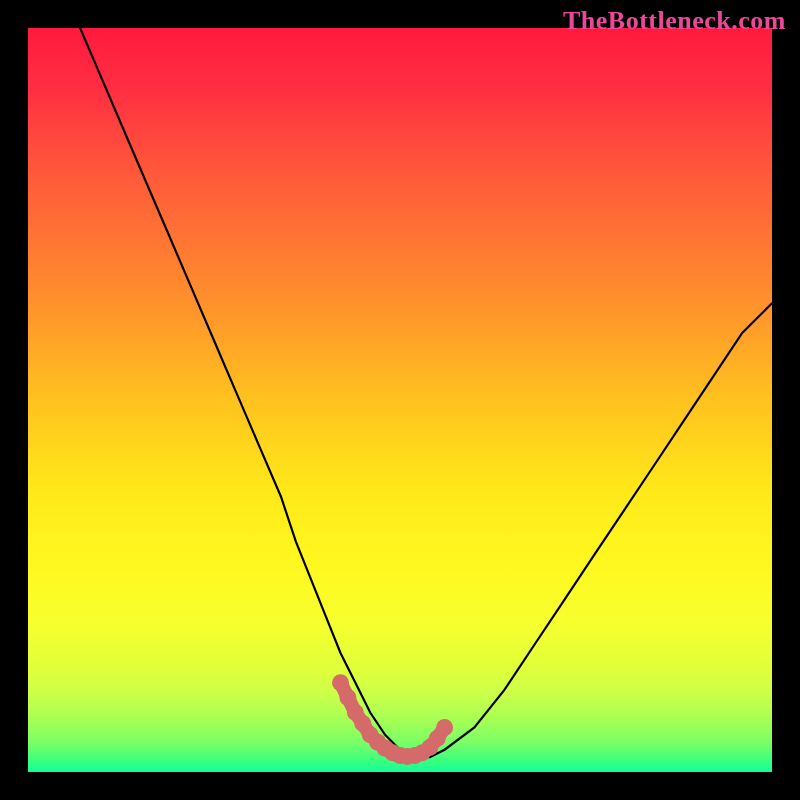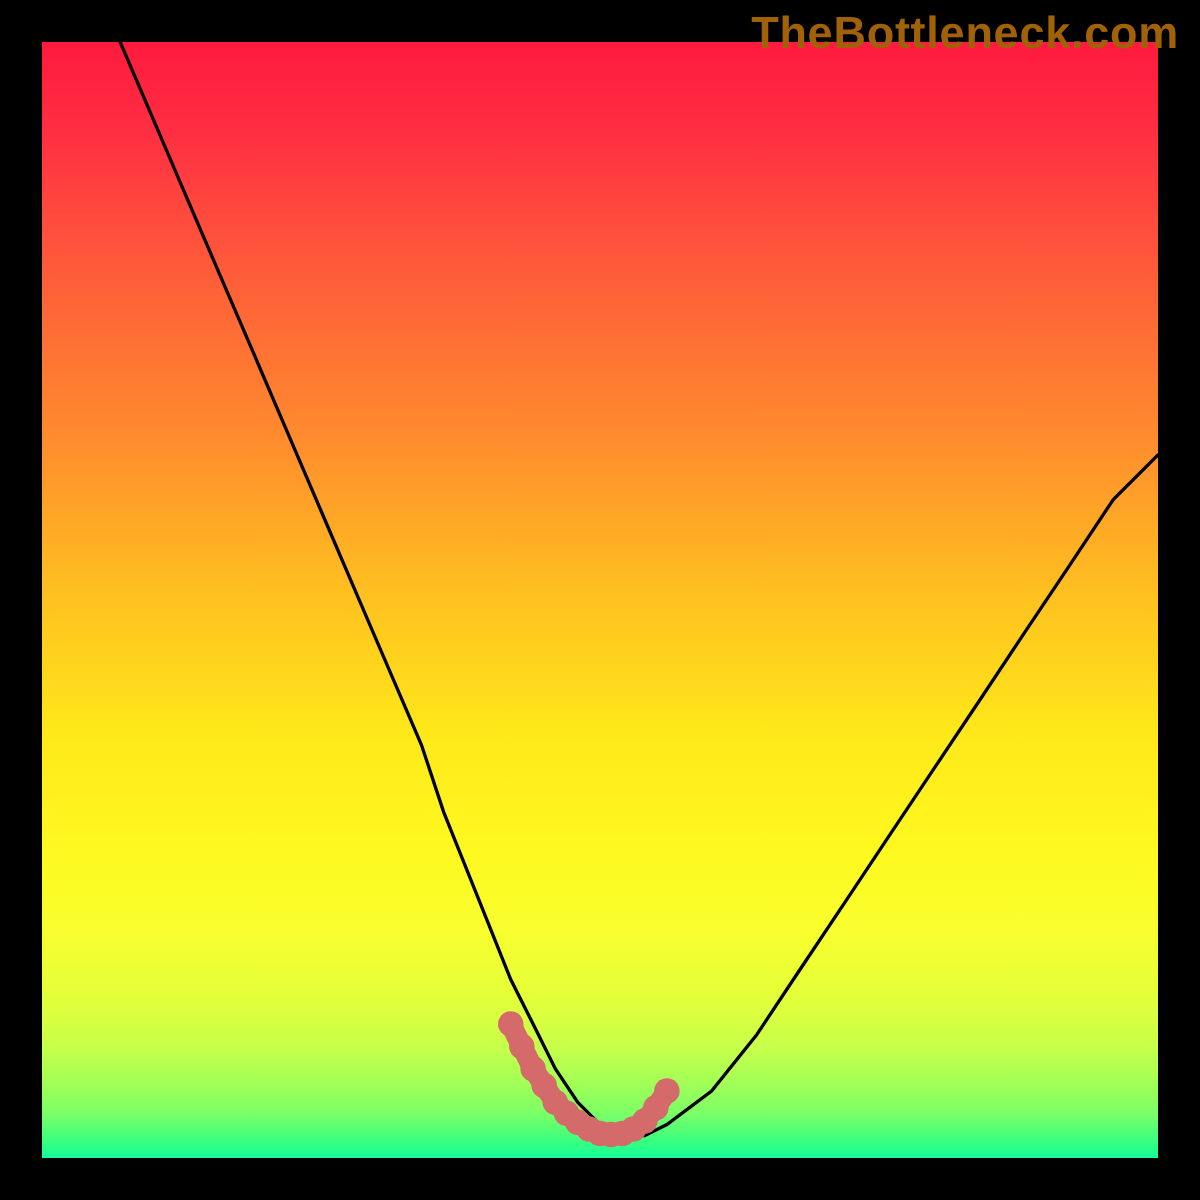--- a/index.html
+++ b/index.html
@@ -13,23 +13,23 @@
   .frame {
     position: relative;
     width: 800px;
     height: 800px;
     background: #000;
   }
   .watermark {
     position: absolute;
     top: 6px;
     right: 14px;
-    color: #a16207;
-    font-family: Liberation Sans, sans-serif;
-    font-size: 30px;
+    color: #ec4899;
+    font-family: Liberation Serif, serif;
+    font-size: 26px;
     font-weight: 600;
     letter-spacing: 0.5px;
     z-index: 10;
   }
   .plot {
     position: absolute;
     left: 28px;
     top: 28px;
     width: 744px;
     height: 744px;

